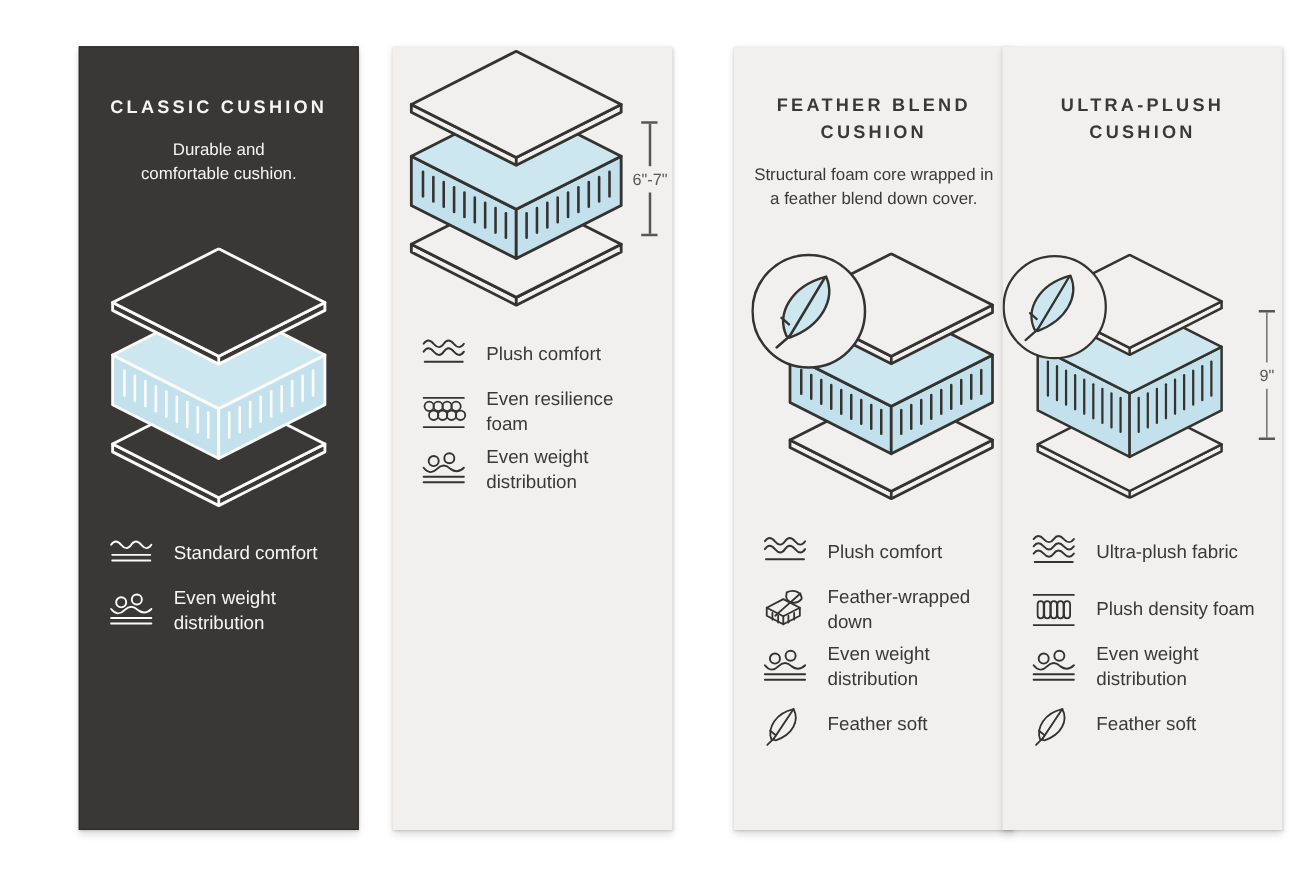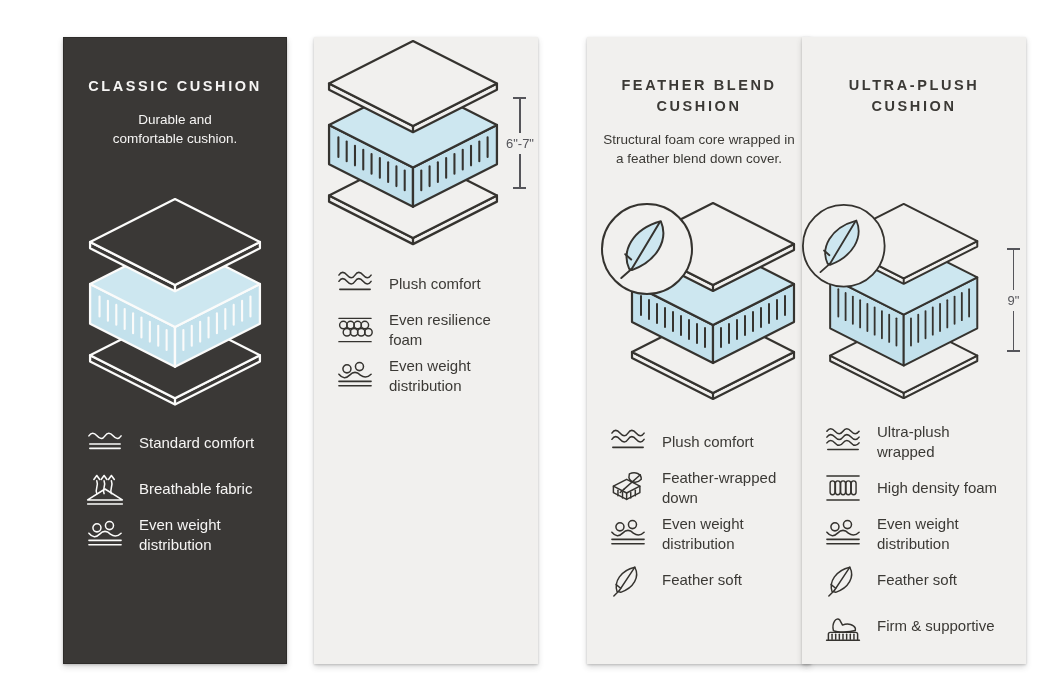--- a/index.html
+++ b/index.html
@@ -235,28 +235,20 @@
       <div class="feature">
         <span class="fic">
             <svg width="42" height="34" viewBox="0 0 46 38">
               <use href="#i-wave1"></use>
             </svg>
           </span>
         <span class="flabel">Standard comfort</span>
       </div>
       <div class="feature">
         <span class="fic">
-            <svg width="42" height="36" viewBox="0 0 46 38">
-              <use href="#i-breathe"></use>
-            </svg>
-          </span>
-        <span class="flabel">Breathable fabric</span>
-      </div>
-      <div class="feature">
-        <span class="fic">
             <svg width="42" height="34" viewBox="0 0 46 38">
               <use href="#i-even"></use>
             </svg>
           </span>
         <span class="flabel">Even weight
 distribution</span>
       </div>
     </div>
   </section>
 
@@ -382,51 +374,43 @@
         <div class="cap"></div>
       </div>
     </div>
     <div class="features">
       <div class="feature">
         <span class="fic">
             <svg width="42" height="34" viewBox="0 0 46 38">
               <use href="#i-wave3"></use>
             </svg>
           </span>
-        <span class="flabel">Ultra-plush wrapped</span>
+        <span class="flabel">Ultra-plush fabric</span>
       </div>
       <div class="feature">
         <span class="fic">
             <svg width="42" height="34" viewBox="0 0 46 38">
               <use href="#i-density"></use>
             </svg>
           </span>
-        <span class="flabel">High density foam</span>
+        <span class="flabel">Plush density foam</span>
       </div>
       <div class="feature">
         <span class="fic">
             <svg width="42" height="34" viewBox="0 0 46 38">
               <use href="#i-even"></use>
             </svg>
           </span>
         <span class="flabel">Even weight
 distribution</span>
       </div>
       <div class="feature">
         <span class="fic">
             <svg width="42" height="38" viewBox="0 0 46 38">
               <use href="#i-feather"></use>
             </svg>
           </span>
         <span class="flabel">Feather soft</span>
       </div>
-      <div class="feature">
-        <span class="fic">
-            <svg width="42" height="36" viewBox="0 0 46 38">
-              <use href="#i-firm"></use>
-            </svg>
-          </span>
-        <span class="flabel">Firm &amp; supportive</span>
-      </div>
     </div>
   </section>
 
 </div>
 
 </body></html>

